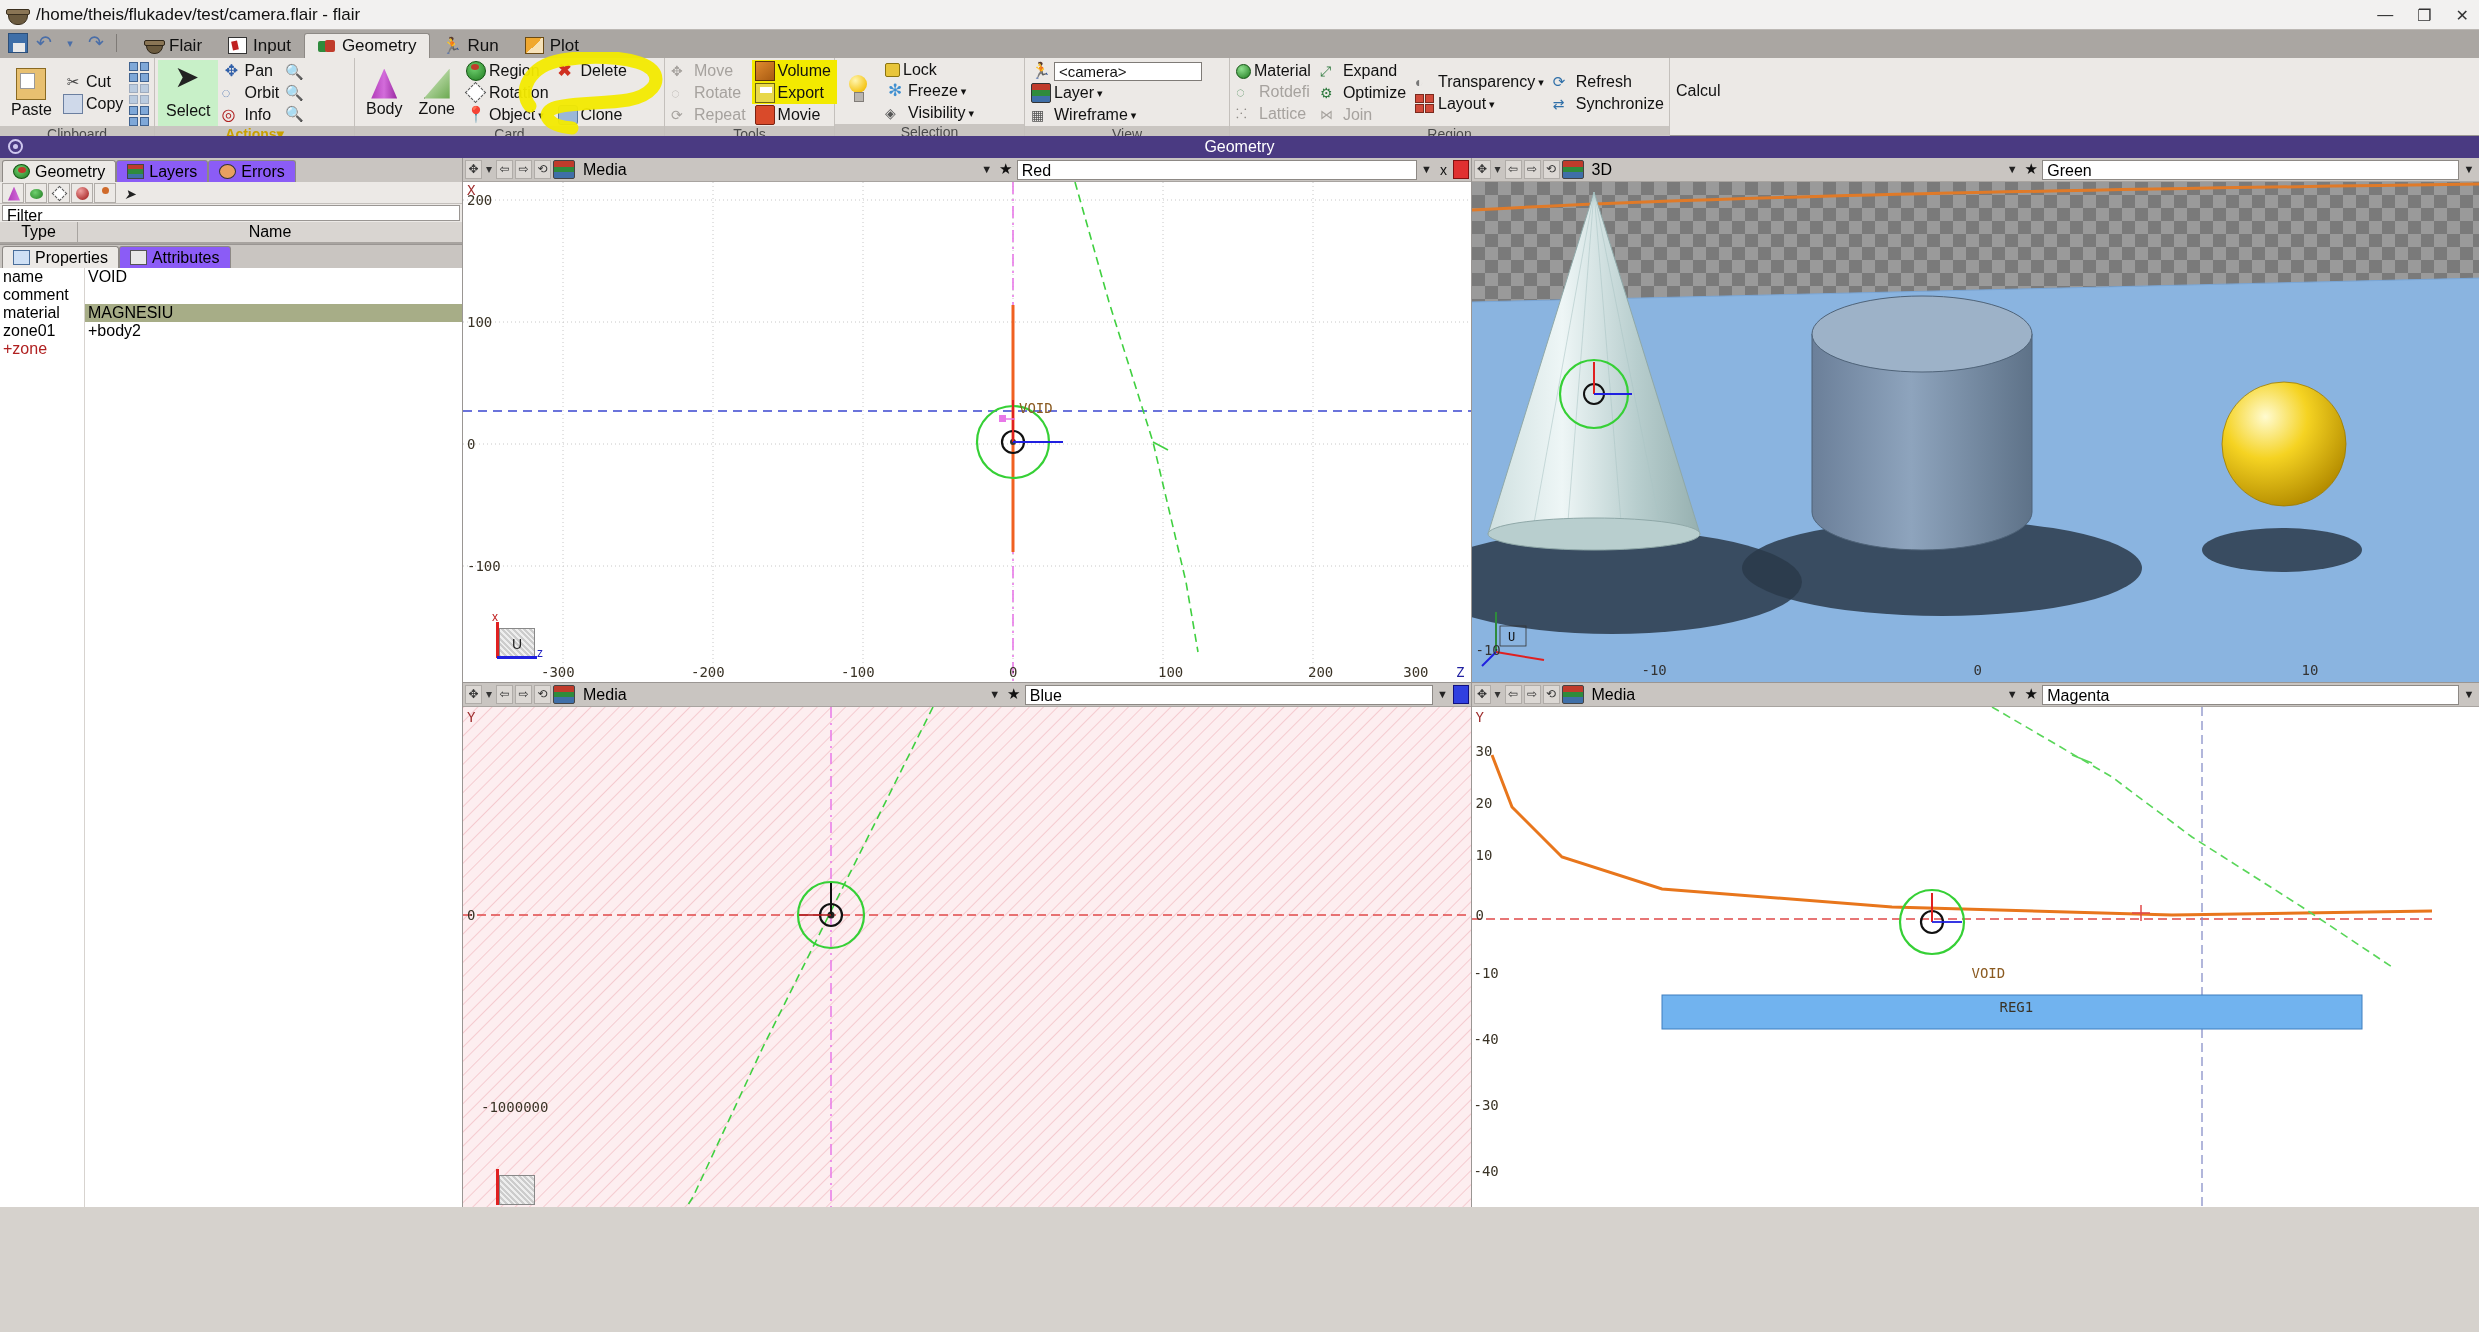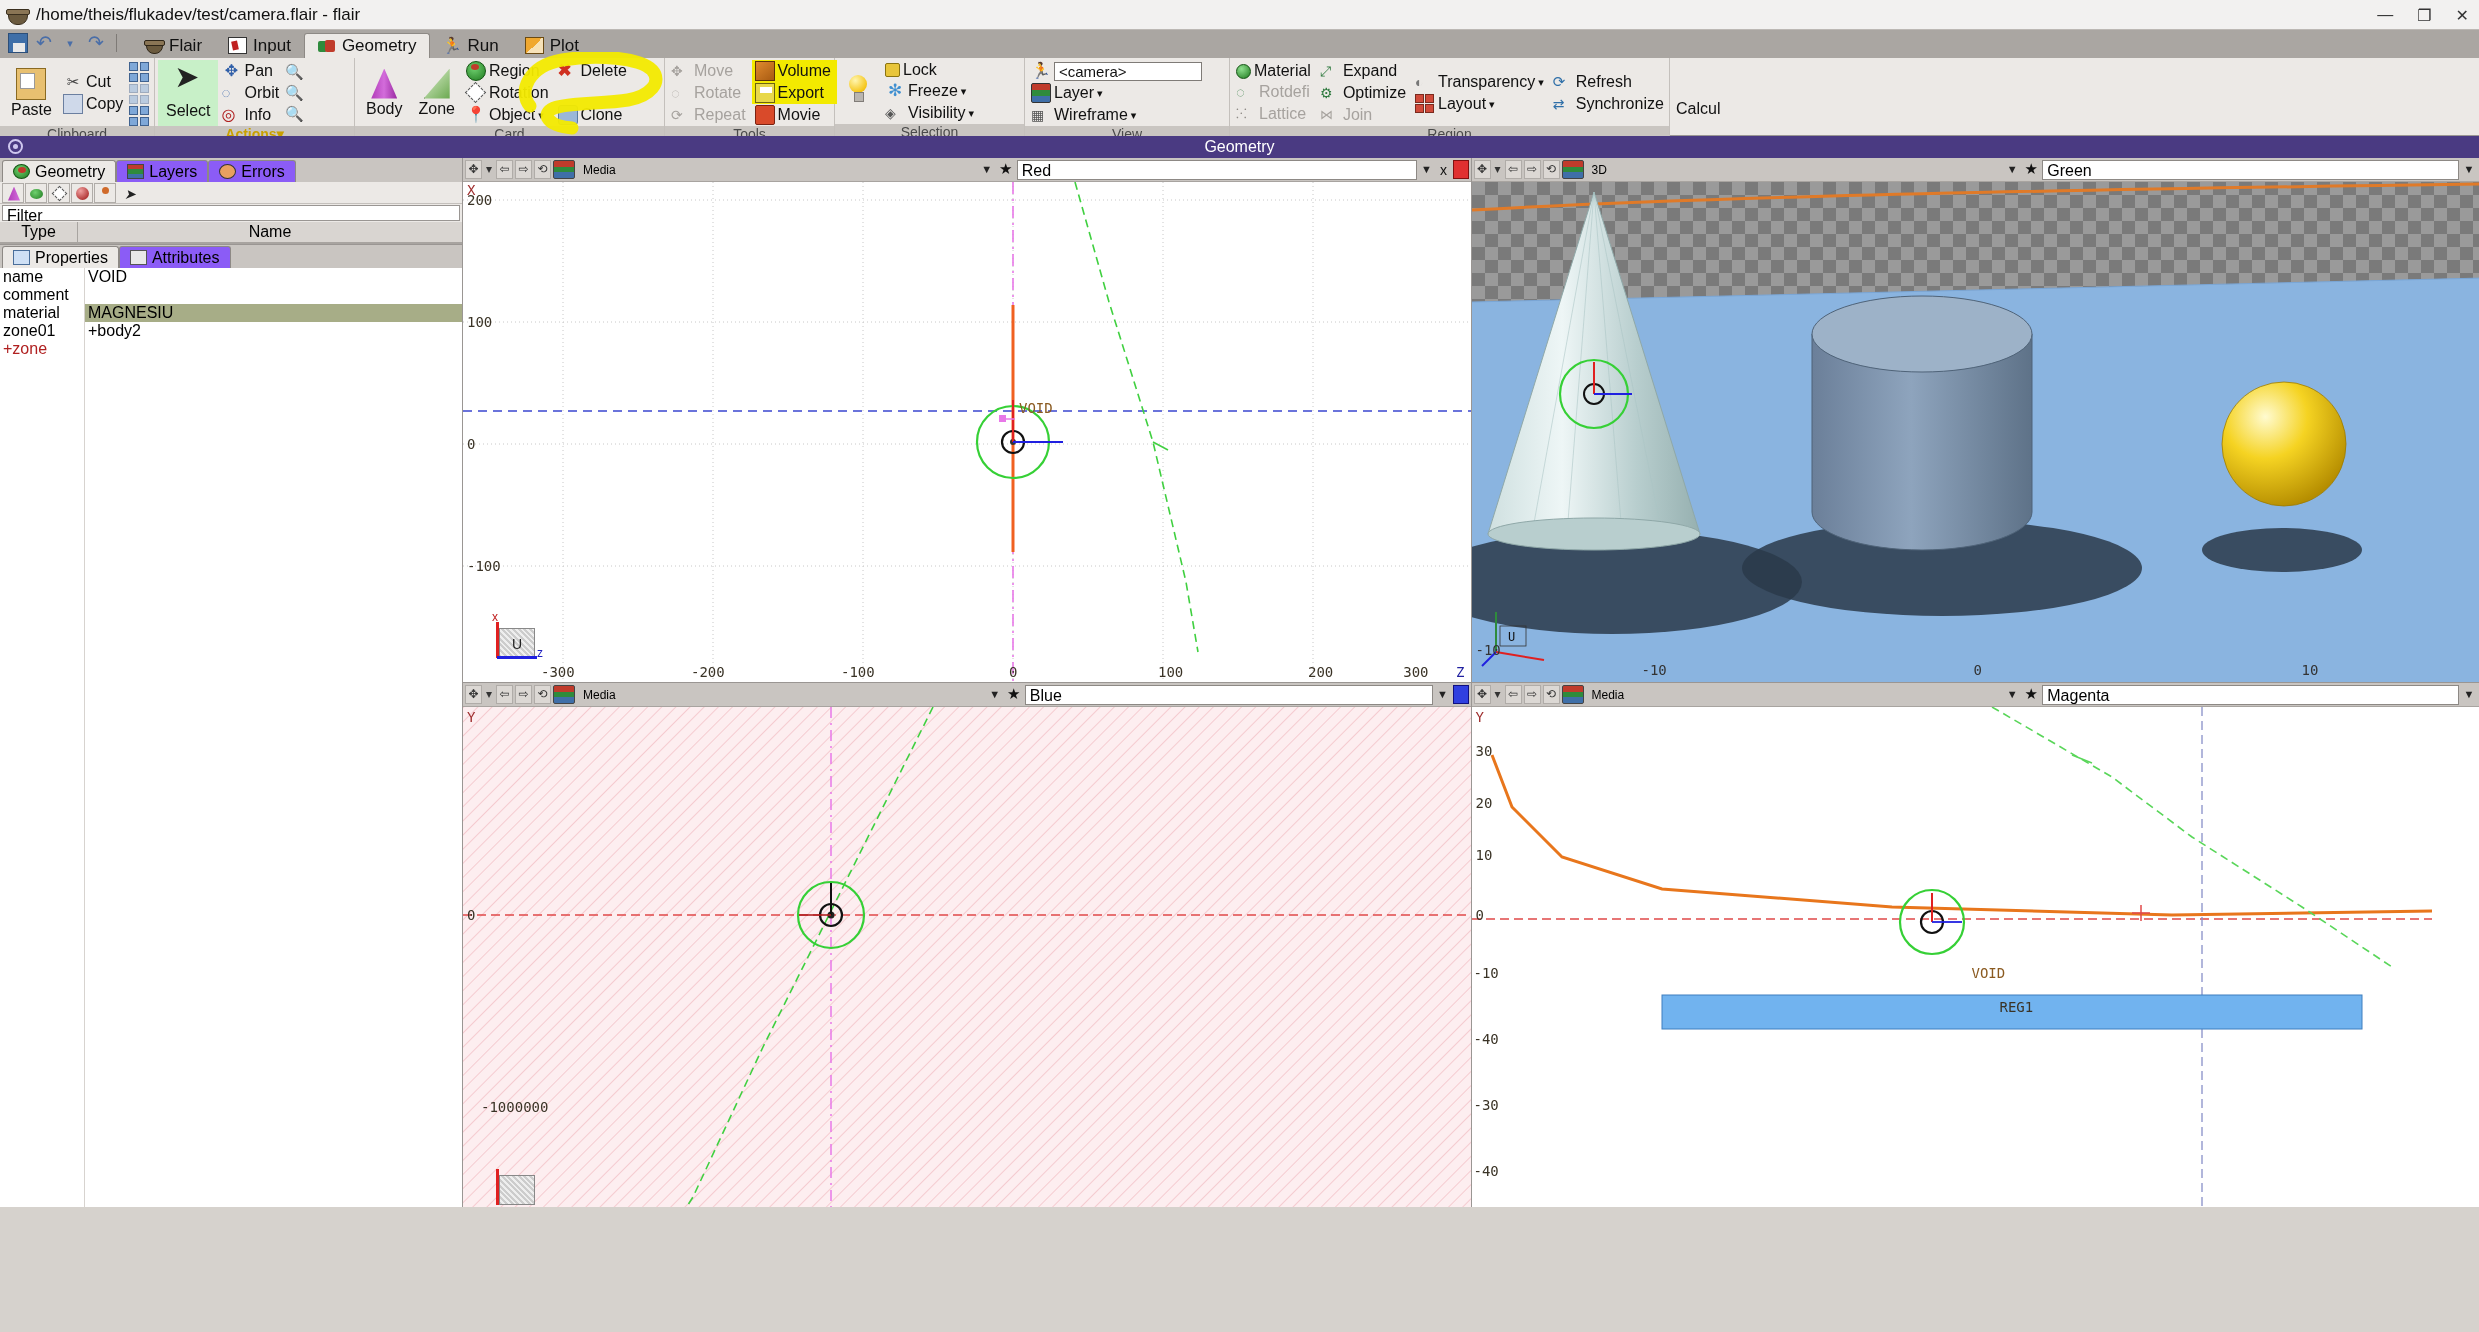--- a/index.html
+++ b/index.html
@@ -160,21 +160,21 @@
   .prow.matval{background:#a7ad87;}
   .red{color:#b02020;}
 
   
   #viewports{flex:1;display:grid;grid-template-columns:1fr 1fr;grid-template-rows:1fr 1fr;background:#9a9693;gap:1px;}
   .vp{background:#fff;display:flex;flex-direction:column;position:relative;overflow:hidden;}
   .vphdr{height:24px;background:#c9c5c1;display:flex;align-items:center;gap:2px;padding:0 2px;border-bottom:1px solid #a8a4a0;}
   .vbtn{width:17px;height:19px;border:1px solid #b0aca8;background:#dcd8d4;font-size:12px;line-height:17px;text-align:center;color:#333;position:relative;}
   .vbtn.flat{border:1px solid transparent;background:transparent;}
   .vlayers{width:22px;height:19px;background:linear-gradient(#c03b2b 33%,#2f8b3c 33% 66%,#3f6fa8 66%);border:1px solid #444;border-radius:2px;}
-  .vmedia{flex:1;background:#c9c5c1;font-size:12px;padding-left:6px;line-height:20px;}
+  .vmedia{flex:1;background:#c9c5c1;font-size:16px;padding-left:6px;line-height:20px;}
   .vcombo{width:16px;height:19px;text-align:center;font-size:11px;line-height:18px;color:#222;}
   .vstar{width:18px;height:19px;text-align:center;font-size:15px;line-height:18px;color:#111;}
   .vname{background:#fff;border:1px solid #8d8985;height:20px;flex:1;max-width:none;font-size:16px;padding-left:4px;line-height:19px;}
   .vclose{width:14px;text-align:center;font-size:14px;color:#111;}
   .vflag{width:16px;height:19px;}
   .vbody{flex:1;position:relative;overflow:hidden;background:#fff;}
   .vbody svg{position:absolute;left:0;top:0;}
 
   .axlab{position:absolute;font-family:"DejaVu Sans Mono",monospace;font-size:14px;color:#3a3326;}
   .regname{position:absolute;font-family:"DejaVu Sans Mono",monospace;font-size:14px;color:#8a5a20;}
@@ -475,21 +475,21 @@
         <div class="ritem">
           <span class="ic ic-sync">⇄</span>
           <span>Synchronize</span>
         </div>
       </div>
     </div>
     <div class="rglabel">Region</div>
   </div>
 
   <div class="rgroup" style="flex:1;border-right:none">
-    <div class="rgrow" style="align-items:flex-end;padding-top:4px">
+    <div class="rgrow" style="align-items:center;padding-top:4px">
       <div class="ritem">
         <span>Calcul</span>
       </div>
     </div>
     <div class="rglabel" style="background:transparent"></div>
   </div>
 
   <svg id="scribble" viewBox="0 0 190 88">
     <path d="M30 54 C18 40 28 14 62 8 C98 2 140 6 152 18 C163 30 150 44 128 48 C104 52 70 50 54 56 C40 62 48 74 72 76" fill="none" stroke="#f3ea00" stroke-width="13" stroke-linecap="round" stroke-linejoin="round" opacity="0.95"></path>
   </svg>

